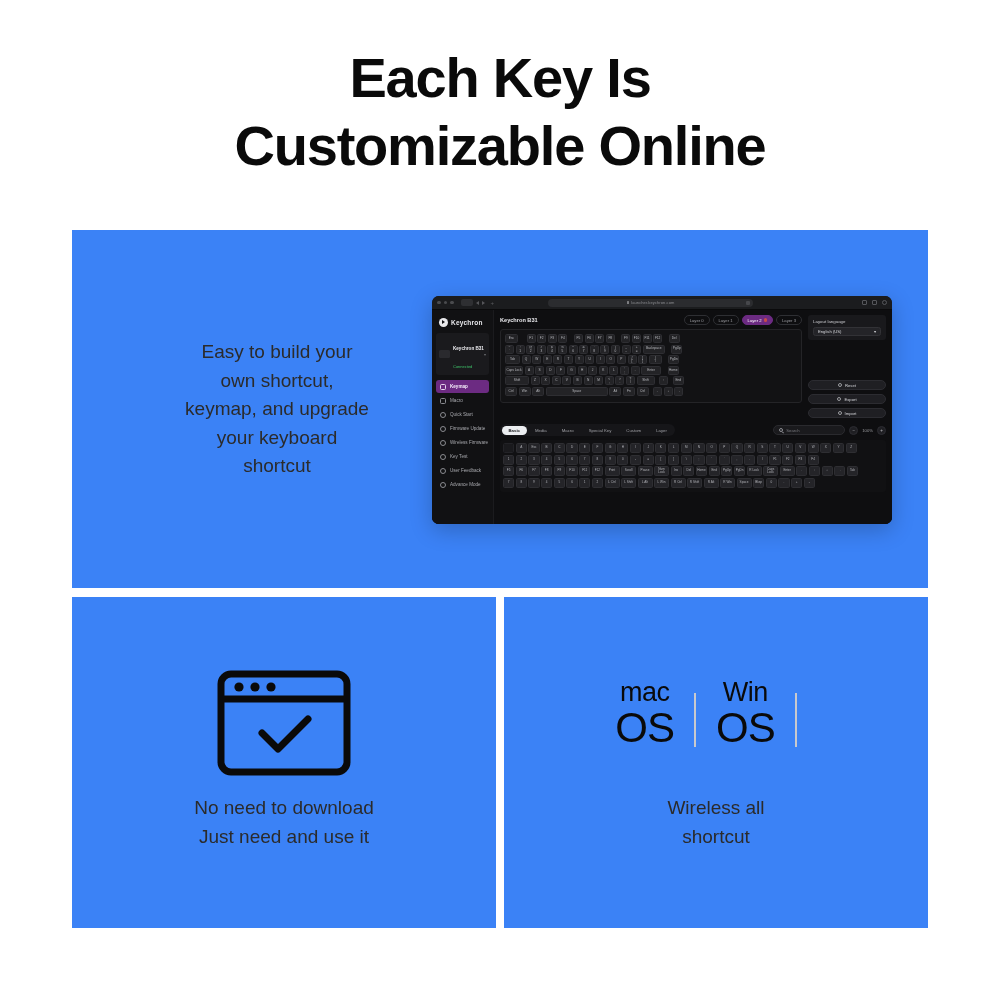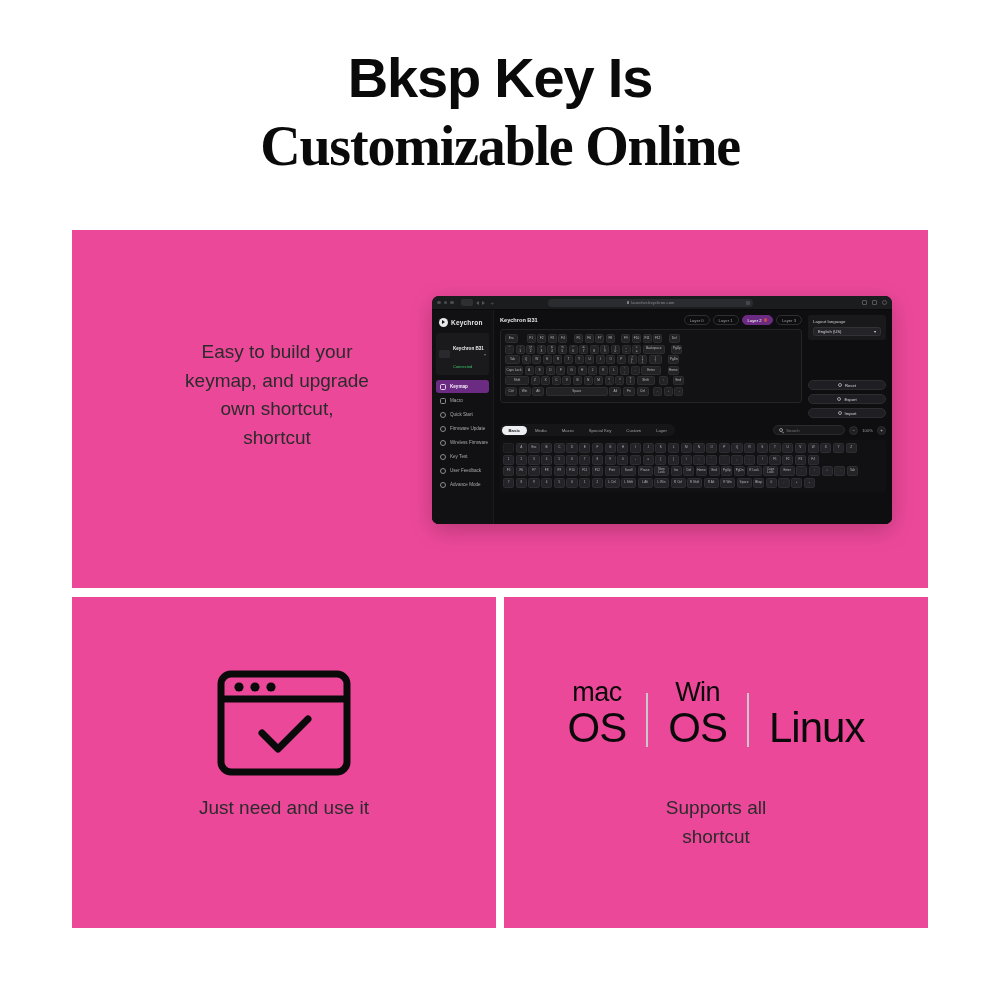--- a/index.html
+++ b/index.html
@@ -15,24 +15,24 @@
   
   .heading {
     position: absolute; left: 0; top: 44px; width: 1000px;
     text-align: center;
     font-size: 56px;
     line-height: 68px;
     font-weight: 700;
     letter-spacing: -1.2px;
     color: #0a0a0a;
   }
-  .heading .l2 { display:block;font-family:Liberation Serif, serif; }
-
-  
-  .panel { position: absolute; background: #ec4899; }
+  .heading .l2 { display:block; }
+
+  
+  .panel { position: absolute; background: #3b82f6; }
   #panel-top    { left: 72px;  top: 230px; width: 856px; height: 358px; }
   #panel-left   { left: 72px;  top: 597px; width: 424px; height: 331px; }
   #panel-right  { left: 504px; top: 597px; width: 424px; height: 331px; }
 
   
   .copy-left {
     position: absolute; left: 50px; top: 108px; width: 310px;
     text-align: center;
     font-size: 19px; line-height: 28.5px;
     color: #2b2b2b;
@@ -206,30 +206,31 @@
     position:absolute; left:0; width:100%; top:196px;
     text-align:center; font-size:19px; line-height:29px; color:#2b2b2b;
   }
 </style>
 </head>
 <body>
 
 <div class="page">
 
   <div class="heading">
-    <span class="l1">Bksp Key Is</span>
+    <span class="l1">Each Key Is</span>
     <span class="l2">Customizable Online</span>
   </div>
 
   <div class="panel" id="panel-top">
 
     <div class="copy-left">
       <div>Easy to build your</div>
+      <div>own shortcut,</div>
       <div>keymap, and upgrade</div>
-      <div>own shortcut,</div>
+      <div>your keyboard</div>
       <div>shortcut</div>
     </div>
 
     <div class="app-window">
 
       <div class="chrome">
         <div class="chrome-left">
           <span class="dot"></span>
           <span class="dot"></span>
           <span class="dot"></span>
@@ -772,39 +773,37 @@
       <svg width="136" height="108" viewBox="0 0 136 108" fill="none">
         <rect x="5" y="5" width="126" height="98" rx="10" stroke="#0a0a0a" stroke-width="7"></rect>
         <line x1="5" y1="30" x2="131" y2="30" stroke="#0a0a0a" stroke-width="7"></line>
         <circle cx="23" cy="18" r="4.6" fill="#0a0a0a"></circle>
         <circle cx="39" cy="18" r="4.6" fill="#0a0a0a"></circle>
         <circle cx="55" cy="18" r="4.6" fill="#0a0a0a"></circle>
         <path d="M46 64 L62 80 L92 50" stroke="#0a0a0a" stroke-width="7" stroke-linecap="round" stroke-linejoin="round"></path>
       </svg>
     </div>
     <div class="panel-caption">
+      <div>No need to download</div>
       <div>Just need and use it</div>
     </div>
   </div>
 
   <div class="panel" id="panel-right">
     <div class="os-row">
       <div class="os-item">
         <span class="os-top">mac</span>
         <span class="os-bottom">OS</span>
       </div>
       <div class="os-div"></div>
       <div class="os-item">
         <span class="os-top">Win</span>
         <span class="os-bottom">OS</span>
       </div>
       <div class="os-div"></div>
-      <div class="os-item">
-        <span class="os-single">Linux</span>
-      </div>
     </div>
     <div class="os-caption">
-      <div>Supports all</div>
+      <div>Wireless all</div>
       <div>shortcut</div>
     </div>
   </div>
 
 </div>
 
 </body></html>

